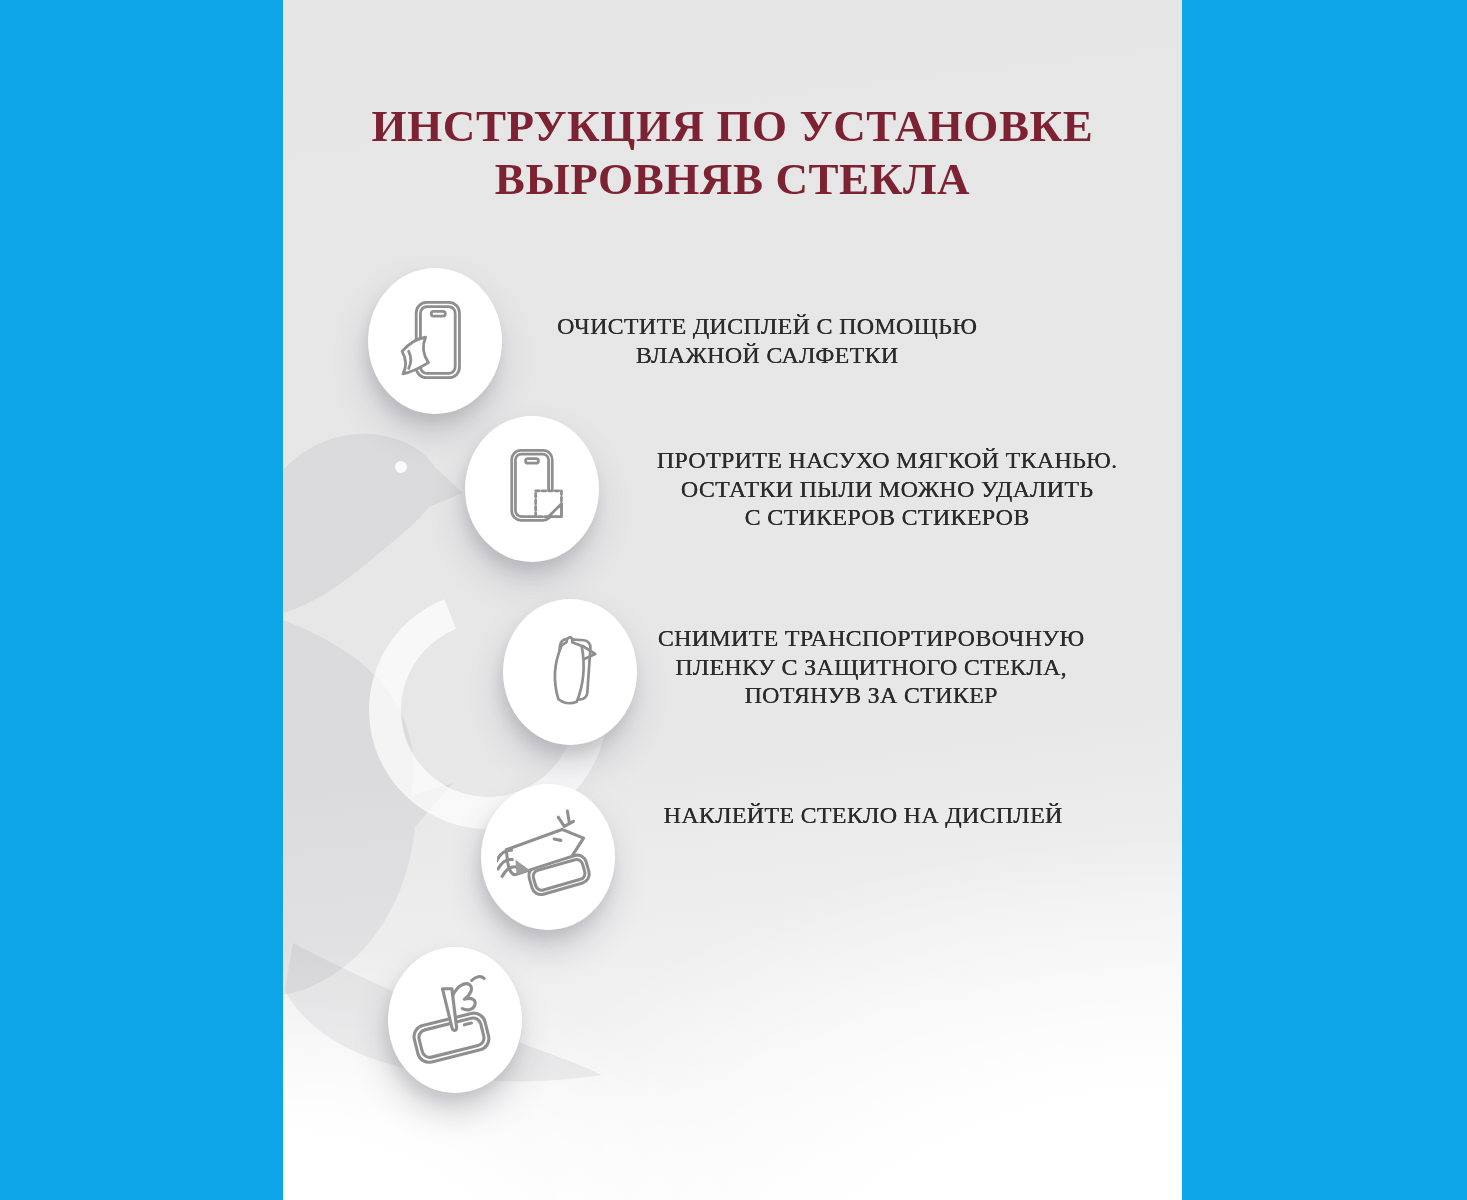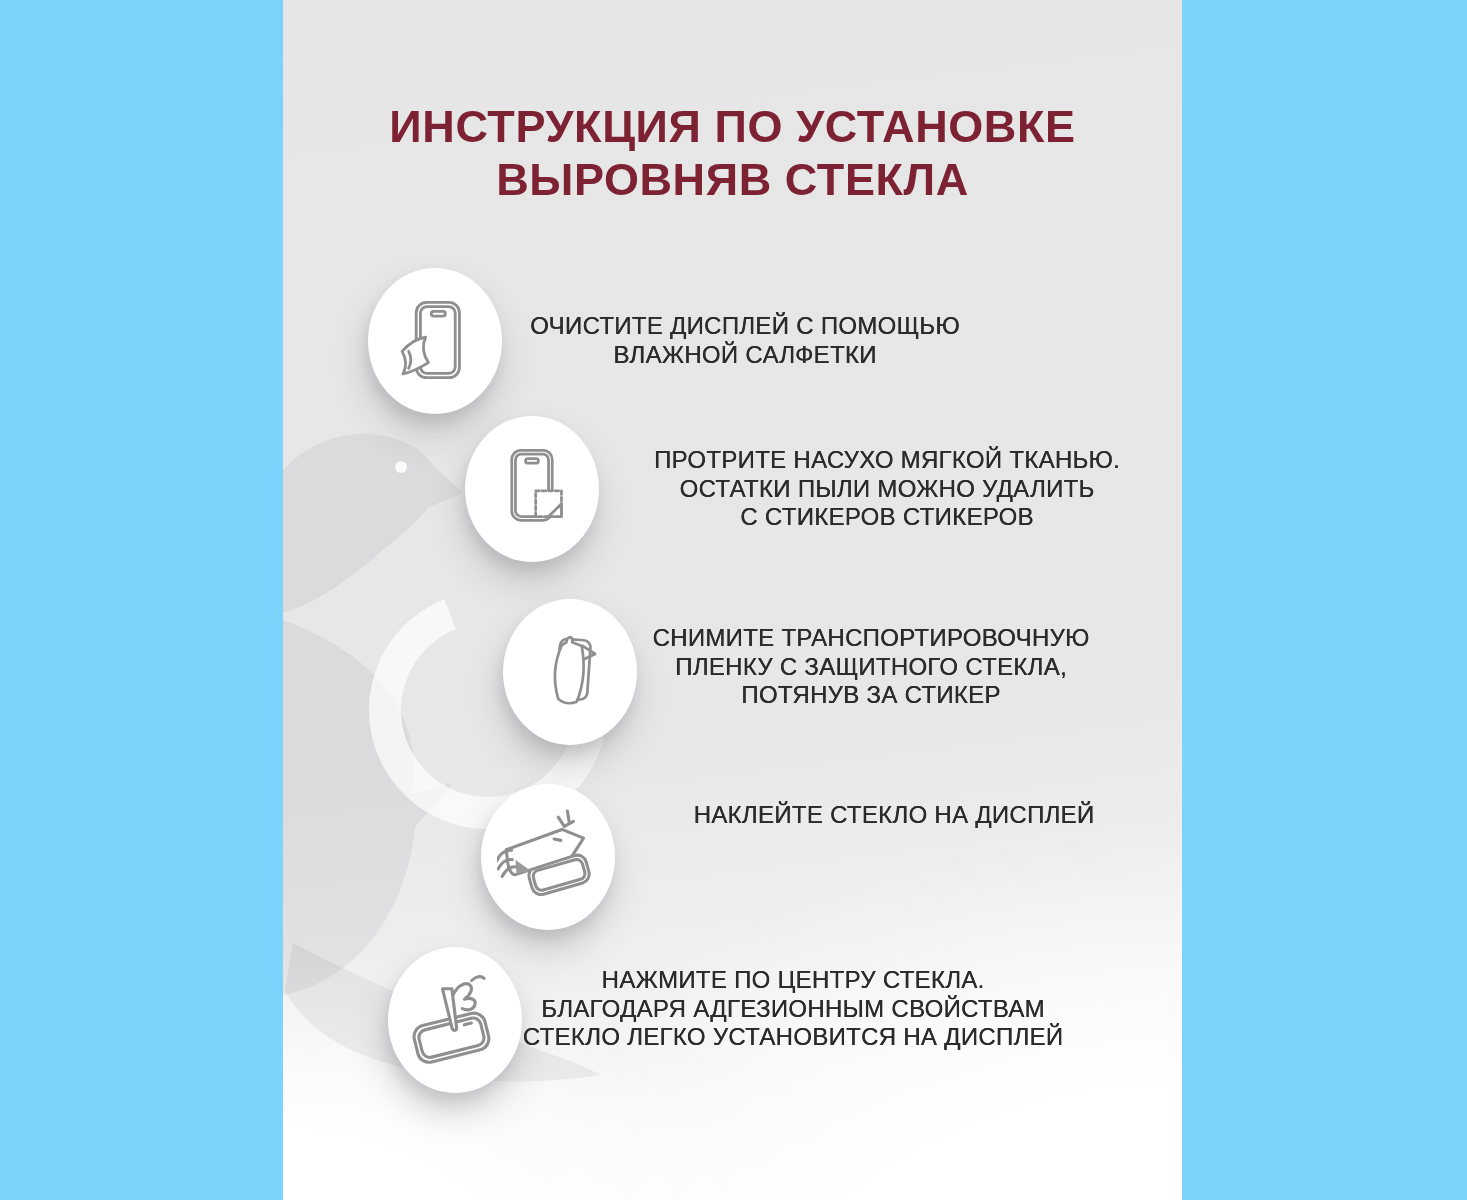--- a/index.html
+++ b/index.html
@@ -1,18 +1,18 @@
 <!DOCTYPE html>
 <html><head>
 <meta charset="utf-8">
 <style>
   html,body{margin:0;padding:0;background:#ffffff;}
   .page{
-    position:relative;width:1467px;height:1200px;background:#7dd3fc;overflow:hidden;
-    font-family:Liberation Sans, sans-serif;
+    position:relative;width:1467px;height:1200px;background:#0ea5e9;overflow:hidden;
+    font-family:Liberation Serif, serif;
   }
   .panel{
     position:absolute;left:283px;top:0;width:899px;height:1200px;overflow:hidden;
     background:
       radial-gradient(120% 55% at 100% 108%, #ffffff 30%, rgba(255,255,255,0) 70%),
       radial-gradient(90% 45% at 0% 106%, #ffffff 25%, rgba(255,255,255,0) 60%),
       linear-gradient(173deg,#e7e6e7 0%, #e8e7e8 60%, #f5f5f6 88%, #fdfdfd 100%);
   }
   .watermark{position:absolute;left:0;top:415px;width:400px;height:740px;z-index:1;}
   .title{
@@ -30,24 +30,24 @@
   .c2{left:182px;top:416px;}
   .c3{left:220px;top:599px;}
   .c4{left:198px;top:784px;}
   .c5{left:105px;top:947px;}
   .steptext{
     position:absolute;z-index:3;transform:translateX(-50%);
     text-align:center;font-size:24px;line-height:28.5px;font-weight:500;
     letter-spacing:0.3px;color:#2b2b2b;white-space:nowrap;
     text-shadow:0.3px 0 0 currentColor;
   }
-  .t1{left:462px;top:312px;text-align:center;}
+  .t1{left:484px;top:312px;text-align:center;}
   .t2{left:560px;top:446px;margin-left:44px;}
   .t3{left:588px;top:624px;}
-  .t4{left:611px;top:801px;}
+  .t4{left:580px;top:801px;}
   .t5{left:510px;top:966px;}
   .icon{display:block;}
 </style>
 </head>
 <body>
 
 <div class="page">
   <div class="panel">
 
     <svg class="watermark" viewBox="0 0 400 740" xmlns="http://www.w3.org/2000/svg">
@@ -138,20 +138,15 @@
           <g transform="rotate(-14 50 60)">
             <rect x="10" y="48" width="70" height="36" rx="11" fill="#ffffff"></rect>
             <rect x="14.5" y="52.5" width="61" height="27" rx="7.5"></rect>
             <path d="M60 57 L67 57"></path>
           </g>
           <path fill="#ffffff" d="M38 20 C41 32 44 45 47 57 C48 61 52 61 51.5 57 C50 45 48.5 32 47 20 Z"></path>
           <path d="M48 26 C52 18 59 13 64 16 C68 19 65 26 59 30 M59 30 C65 28 71 30 69 36 C67 41 61 41 57 39 M66 12 C70 8 75 7 78 10"></path>
         </g>
       </svg>
     </div>
-    <div class="steptext t5">
-      <div>НАЖМИТЕ ПО ЦЕНТРУ СТЕКЛА.</div>
-      <div>БЛАГОДАРЯ АДГЕЗИОННЫМ СВОЙСТВАМ</div>
-      <div>СТЕКЛО ЛЕГКО УСТАНОВИТСЯ НА ДИСПЛЕЙ</div>
-    </div>
 
   </div>
 </div>
 
 </body></html>

